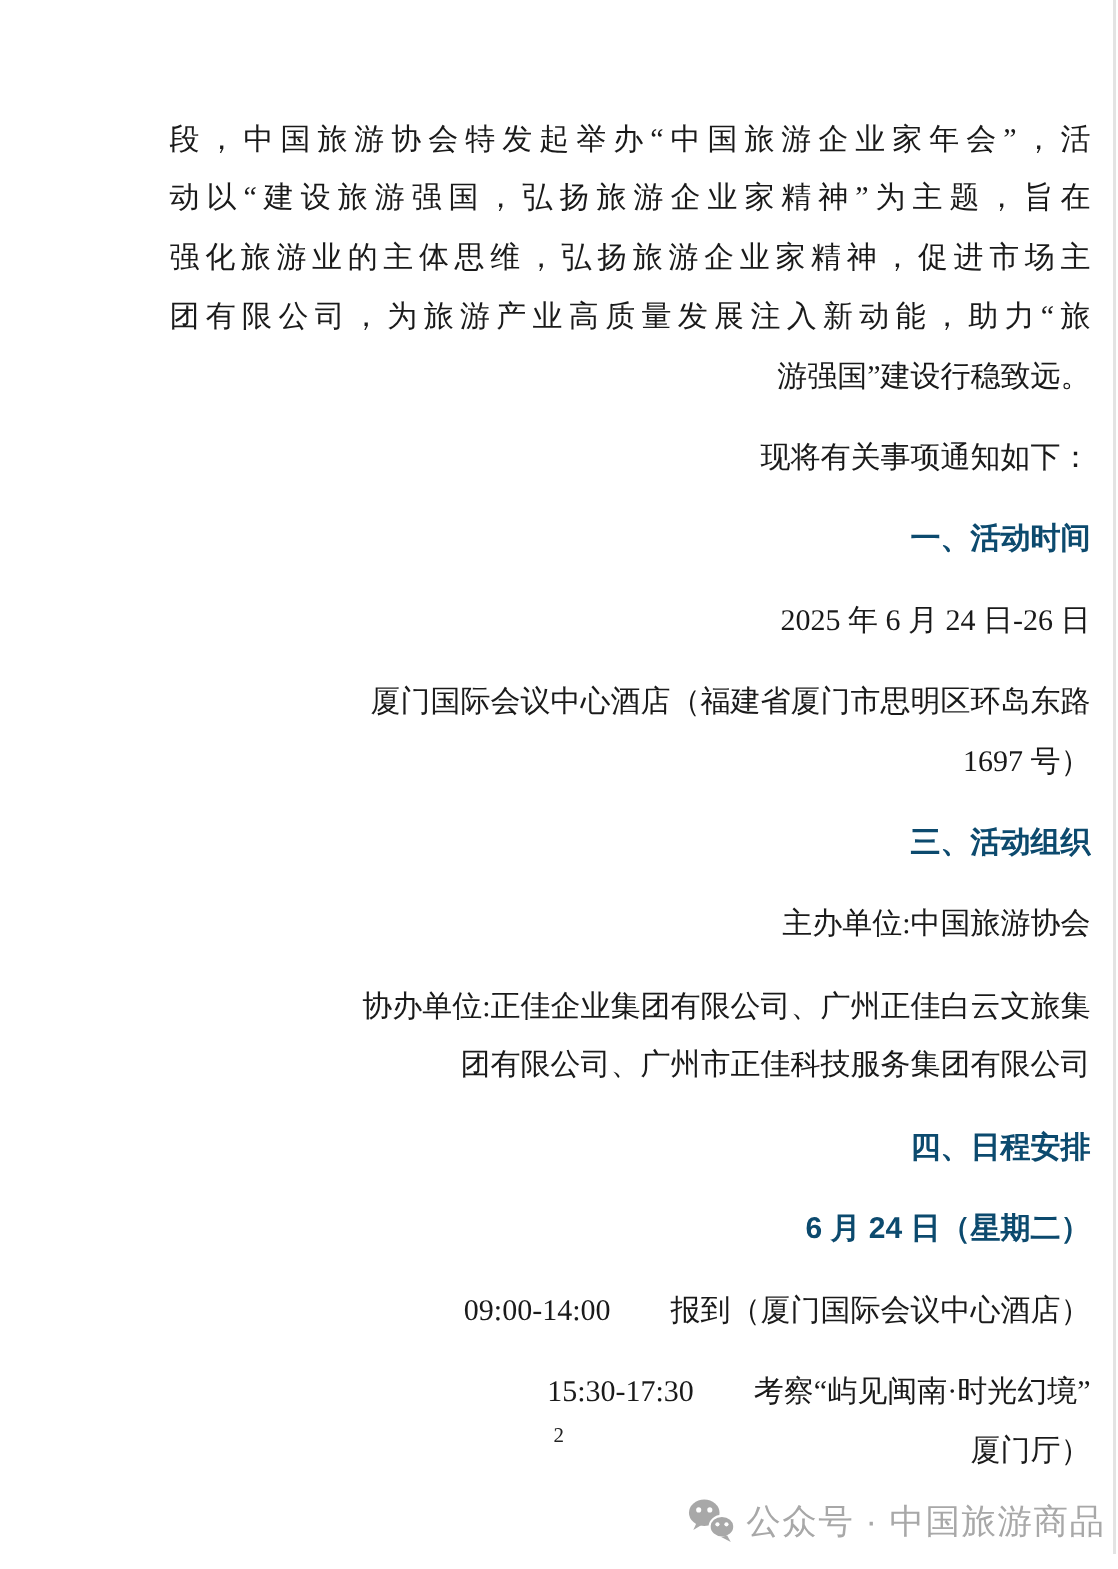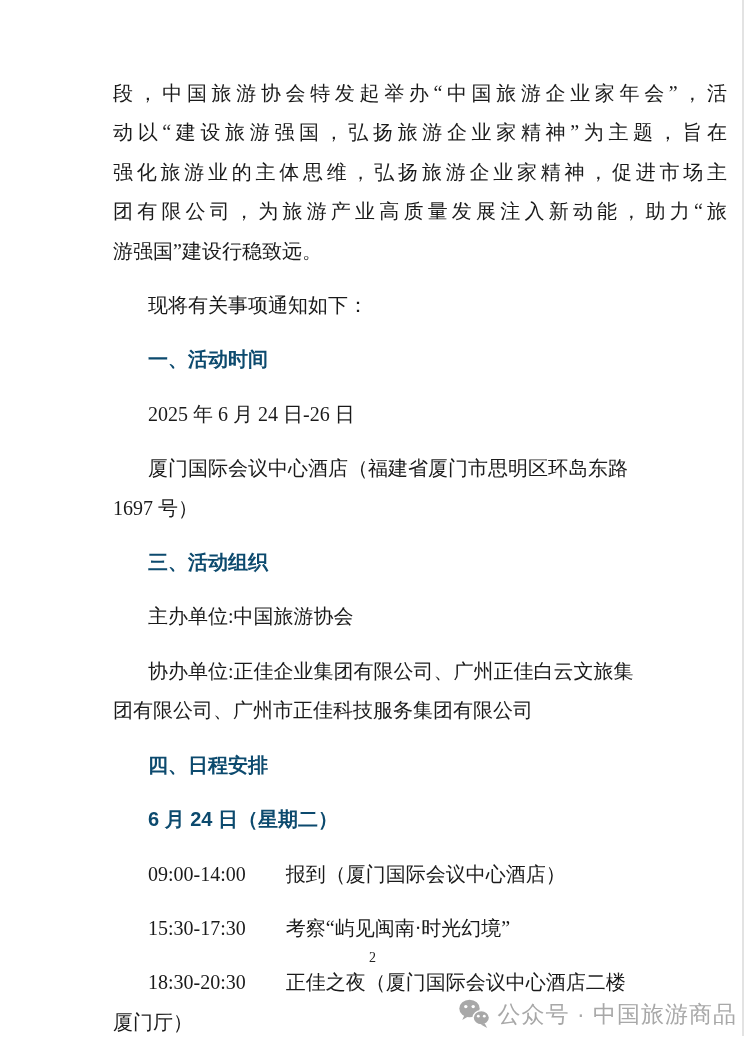--- a/index.html
+++ b/index.html
@@ -14,21 +14,21 @@
   }
   .edge-right {
     position:absolute; left:742px; top:0;
     width:2px; height:100%;
     background:#e3e3e3;
   }
   .doc {
     position:absolute; left:113px; top:74px; width:614px;
     font-size:20px; line-height:39.4px;
   }
-  .line { white-space:nowrap; }
+  .line { white-space:nowrap;text-align:right; }
   .justify {
     white-space:normal;
     text-align:justify;
     text-align-last:justify;
     text-justify:inter-character;
   }
   .indent { padding-left:35px;margin-top:15px; }
   .heading {
     font-family:"Liberation Sans","DejaVu Sans",sans-serif;
     font-weight:bold;
@@ -69,23 +69,20 @@
     <div class="line indent">协办单位:正佳企业集团有限公司、广州正佳白云文旅集</div>
     <div class="line">团有限公司、广州市正佳科技服务集团有限公司</div>
     <div class="line indent heading">四、日程安排</div>
     <div class="line indent heading">6 月 24 日（星期二）</div>
     <div class="line indent">
       <span class="time">09:00-14:00</span><span>报到（厦门国际会议中心酒店）</span>
     </div>
     <div class="line indent">
       <span class="time">15:30-17:30</span><span>考察“屿见闽南·时光幻境”</span>
     </div>
-    <div class="line indent">
-      <span class="time">18:30-20:30</span><span>正佳之夜（厦门国际会议中心酒店二楼</span>
-    </div>
     <div class="line">厦门厅）</div>
   </div>
 
   <div class="page-number">2</div>
 
   <div class="footer">
     <svg class="wechat-icon" viewBox="0 0 31 31" xmlns="http://www.w3.org/2000/svg">
       <g fill="#a8a8a8">
         <ellipse cx="10.5" cy="9.5" rx="10.2" ry="8.8"></ellipse>
         <path d="M5.5 16 L3.2 21 L9.5 17.2 Z"></path>

